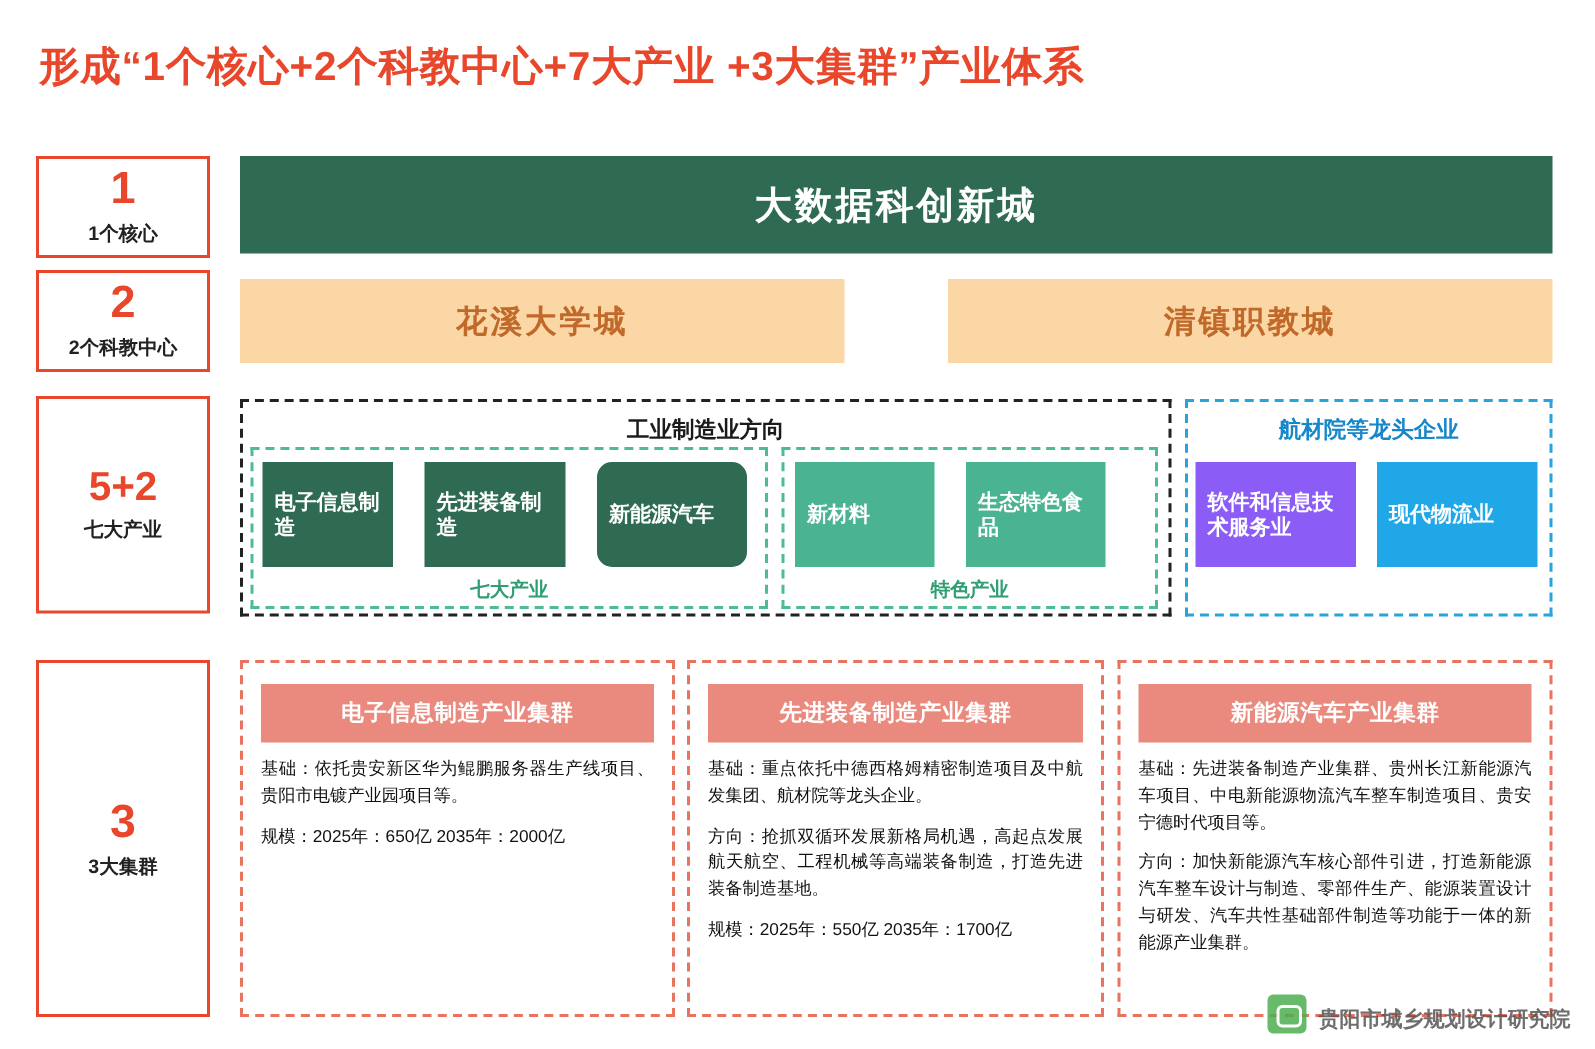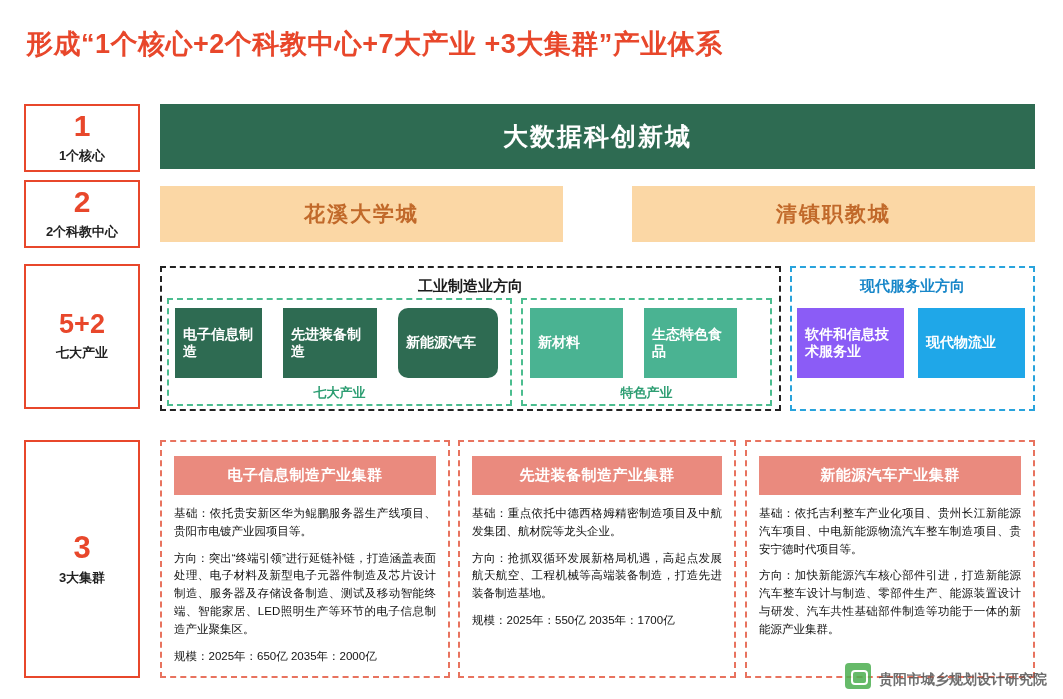--- a/index.html
+++ b/index.html
@@ -261,55 +261,54 @@
 
   <div id="core-banner">大数据科创新城</div>
 
   <div class="edu-banner" id="edu1">花溪大学城</div>
   <div class="edu-banner" id="edu2">清镇职教城</div>
 
   <div id="ind-left">
     <div class="ind-head">工业制造业方向</div>
   </div>
   <div id="ind-right">
-    <div class="ind-head">现代服务业方向</div>
+    <div class="ind-head">航材院等龙头企业</div>
   </div>
 
   <div class="sub-box" id="sub-lead">
     <div class="sub-caption">七大产业</div>
   </div>
   <div class="sub-box" id="sub-feature">
     <div class="sub-caption">特色产业</div>
   </div>
 
   <div class="chip green-d" id="chip1">电子信息制造</div>
   <div class="chip green-d" id="chip2">先进装备制造</div>
   <div class="chip green-d" id="chip3">新能源汽车</div>
   <div class="chip green-m" id="chip4">新材料</div>
   <div class="chip green-m" id="chip5">生态特色食品</div>
   <div class="chip teal" id="chip6">软件和信息技术服务业</div>
   <div class="chip blue" id="chip7">现代物流业</div>
 
   <div class="cluster" id="cluster1">
     <div class="cluster-title">电子信息制造产业集群</div>
     <div class="cl-para">基础：依托贵安新区华为鲲鹏服务器生产线项目、贵阳市电镀产业园项目等。</div>
-    <div class="cl-para">方向：突出“终端引领”进行延链补链，打造涵盖表面处理、电子材料及新型电子元器件制造及芯片设计制造、服务器及存储设备制造、测试及移动智能终端、智能家居、LED照明生产等环节的电子信息制造产业聚集区。</div>
     <div class="cl-para">规模：2025年：650亿  2035年：2000亿</div>
   </div>
 
   <div class="cluster" id="cluster2">
     <div class="cluster-title">先进装备制造产业集群</div>
     <div class="cl-para">基础：重点依托中德西格姆精密制造项目及中航发集团、航材院等龙头企业。</div>
     <div class="cl-para">方向：抢抓双循环发展新格局机遇，高起点发展航天航空、工程机械等高端装备制造，打造先进装备制造基地。</div>
     <div class="cl-para">规模：2025年：550亿  2035年：1700亿</div>
   </div>
 
   <div class="cluster" id="cluster3">
     <div class="cluster-title">新能源汽车产业集群</div>
-    <div class="cl-para">基础：依托吉利整车产业化项目、贵州长江新能源汽车项目、中电新能源物流汽车整车制造项目、贵安宁德时代项目等。</div>
+    <div class="cl-para">基础：先进装备制造产业集群、贵州长江新能源汽车项目、中电新能源物流汽车整车制造项目、贵安宁德时代项目等。</div>
     <div class="cl-para">方向：加快新能源汽车核心部件引进，打造新能源汽车整车设计与制造、零部件生产、能源装置设计与研发、汽车共性基础部件制造等功能于一体的新能源产业集群。</div>
   </div>
 
   <div id="watermark">
     <div id="wm-logo"></div>
     <div id="wm-text">贵阳市城乡规划设计研究院</div>
   </div>
 
 </div>
 

